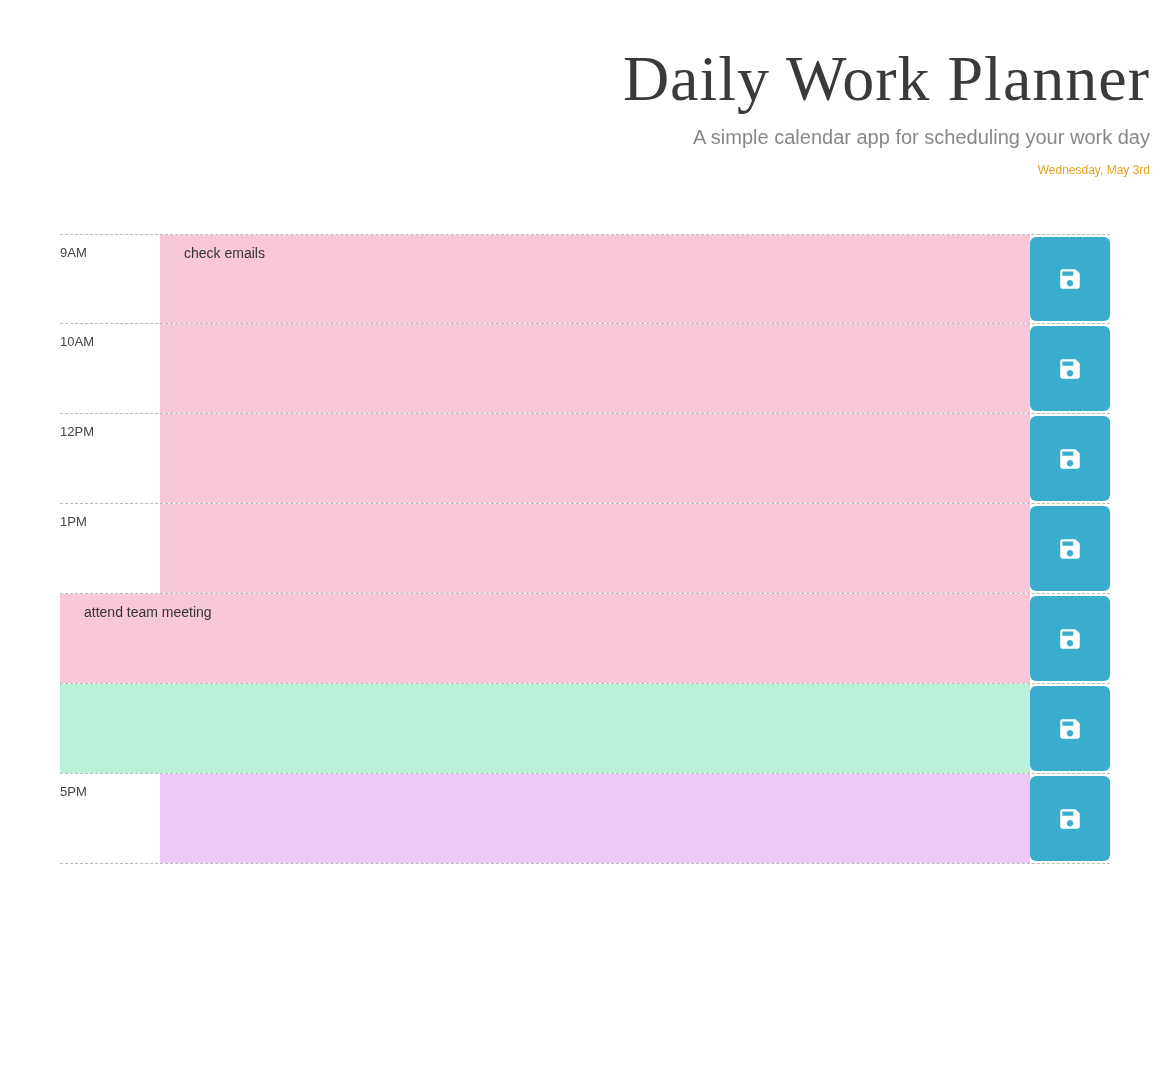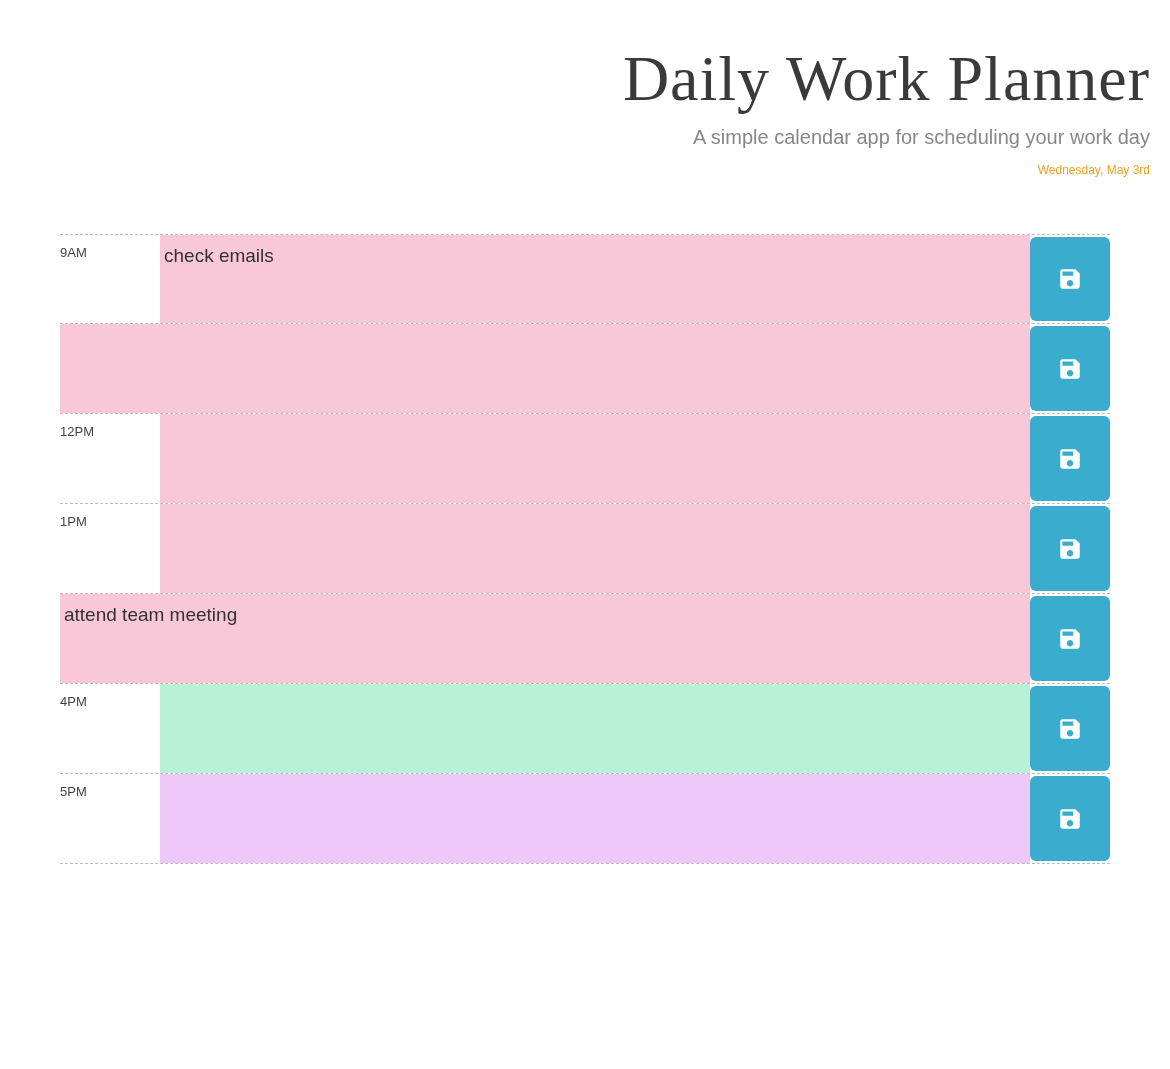--- a/index.html
+++ b/index.html
@@ -65,22 +65,22 @@
       padding-top: 10px;
       font-size: 13px;
       color: #444;
       font-family: Arial, sans-serif;
     }
 
     .task-area {
       flex: 1;
       display: flex;
       align-items: flex-start;
-      padding: 10px 4px;
-      font-size: 19px;
+      padding: 10px 24px;
+      font-size: 14px;
       color: #333;
       font-family: Arial, sans-serif;
     }
 
     .task-area.pink {
       background: #f9c8d8;
     }
 
     .task-area.mint {
       background: #b8f0d8;
@@ -121,20 +121,21 @@
 <div class="time-row">
       <div class="time-label">9AM</div>
       <div class="task-area pink" contenteditable="true" style="">check emails</div>
       <button class="save-btn" title="Save">
       <svg class="save-icon" viewBox="0 0 24 24" fill="white" xmlns="http://www.w3.org/2000/svg">
         <path d="M17 3H5C3.89 3 3 3.9 3 5V19C3 20.1 3.89 21 5 21H19C20.1 21 21 20.1 21 19V7L17 3ZM12 19C10.34 19 9 17.66 9 16C9 14.34 10.34 13 12 13C13.66 13 15 14.34 15 16C15 17.66 13.66 19 12 19ZM15 9H5V5H15V9Z"></path>
       </svg>
     </button>
     </div>
     <div class="time-row">
+      <div class="time-label">10AM</div>
       <div class="task-area pink" contenteditable="true" style=""></div>
       <button class="save-btn" title="Save">
       <svg class="save-icon" viewBox="0 0 24 24" fill="white" xmlns="http://www.w3.org/2000/svg">
         <path d="M17 3H5C3.89 3 3 3.9 3 5V19C3 20.1 3.89 21 5 21H19C20.1 21 21 20.1 21 19V7L17 3ZM12 19C10.34 19 9 17.66 9 16C9 14.34 10.34 13 12 13C13.66 13 15 14.34 15 16C15 17.66 13.66 19 12 19ZM15 9H5V5H15V9Z"></path>
       </svg>
     </button>
     </div>
     <div class="time-row">
       <div class="time-label">12PM</div>
       <div class="task-area pink" contenteditable="true" style=""></div>
@@ -155,21 +156,20 @@
     </div>
     <div class="time-row">
       <div class="task-area pink" contenteditable="true" style="">attend team meeting</div>
       <button class="save-btn" title="Save">
       <svg class="save-icon" viewBox="0 0 24 24" fill="white" xmlns="http://www.w3.org/2000/svg">
         <path d="M17 3H5C3.89 3 3 3.9 3 5V19C3 20.1 3.89 21 5 21H19C20.1 21 21 20.1 21 19V7L17 3ZM12 19C10.34 19 9 17.66 9 16C9 14.34 10.34 13 12 13C13.66 13 15 14.34 15 16C15 17.66 13.66 19 12 19ZM15 9H5V5H15V9Z"></path>
       </svg>
     </button>
     </div>
     <div class="time-row">
-      <div class="time-label">4PM</div>
       <div class="task-area mint" contenteditable="true" style=""></div>
       <button class="save-btn" title="Save">
       <svg class="save-icon" viewBox="0 0 24 24" fill="white" xmlns="http://www.w3.org/2000/svg">
         <path d="M17 3H5C3.89 3 3 3.9 3 5V19C3 20.1 3.89 21 5 21H19C20.1 21 21 20.1 21 19V7L17 3ZM12 19C10.34 19 9 17.66 9 16C9 14.34 10.34 13 12 13C13.66 13 15 14.34 15 16C15 17.66 13.66 19 12 19ZM15 9H5V5H15V9Z"></path>
       </svg>
     </button>
     </div>
     <div class="time-row">
       <div class="time-label">5PM</div>
       <div class="task-area lavender" contenteditable="true" style=""></div>

